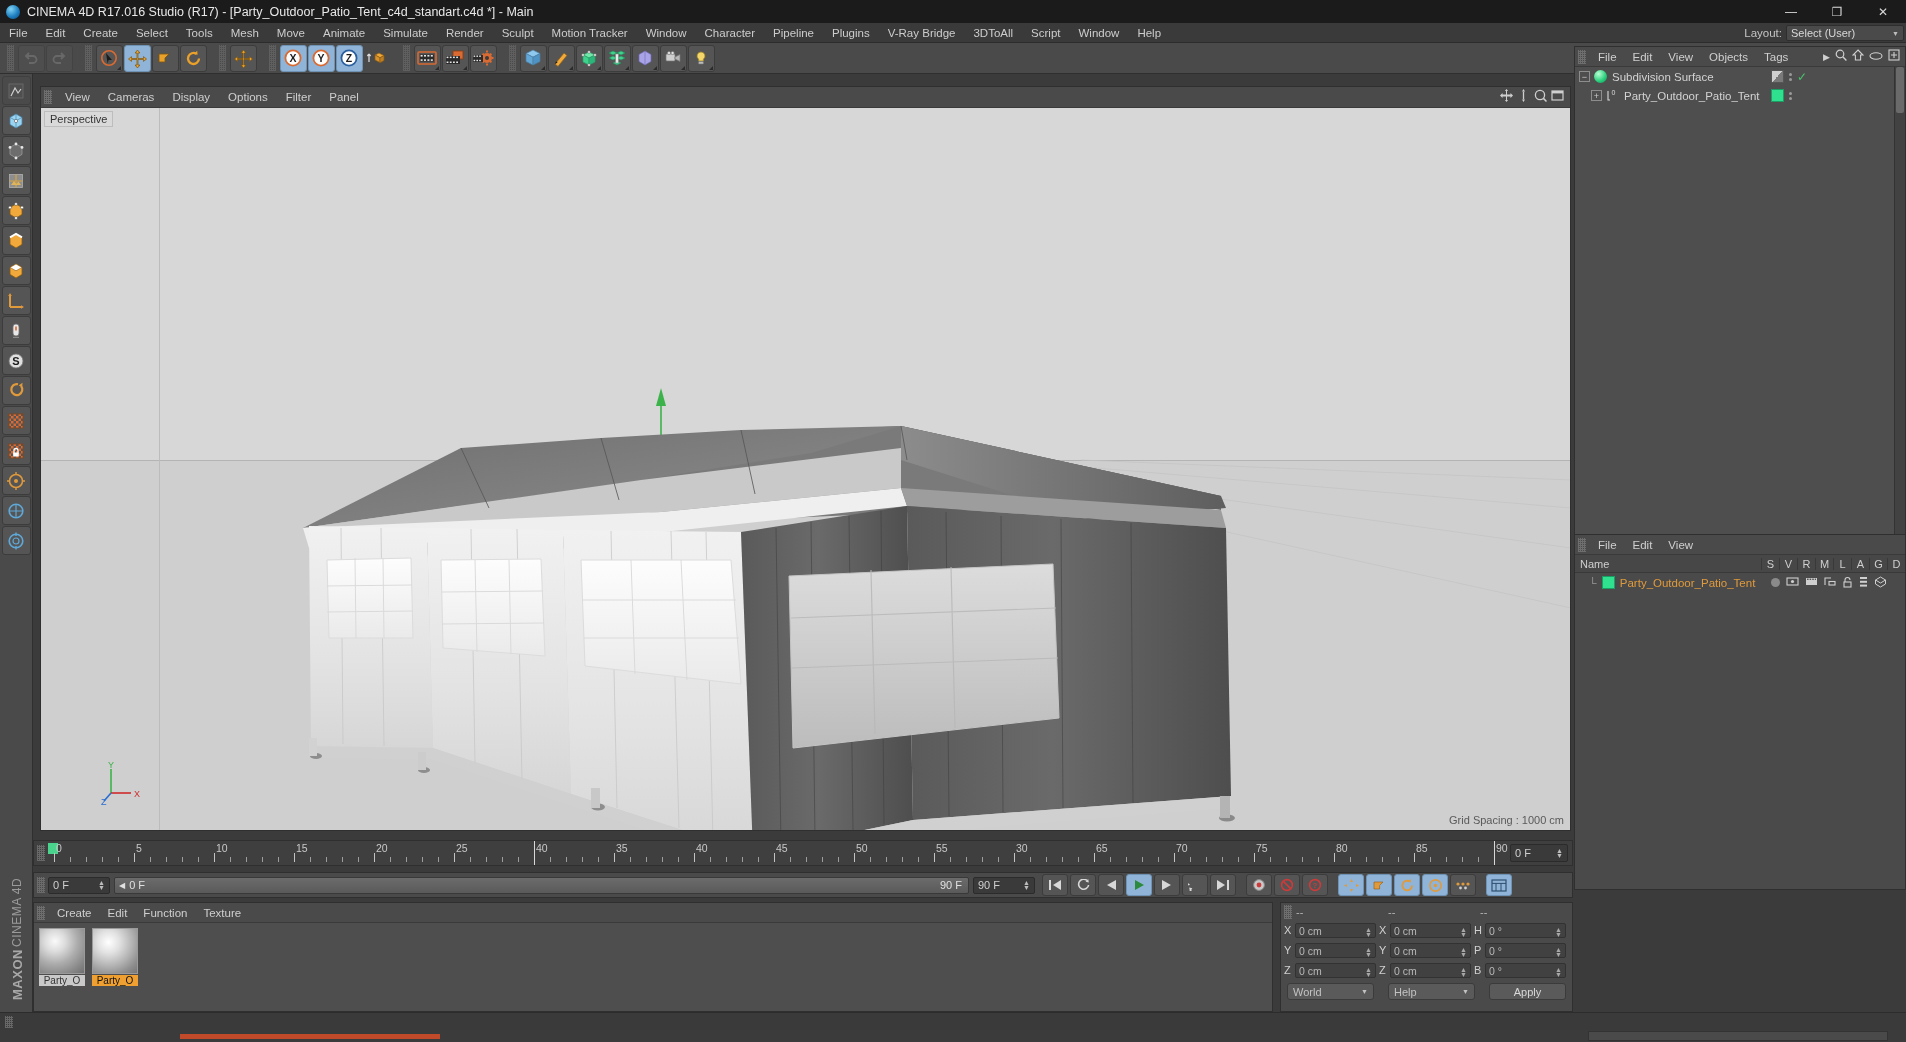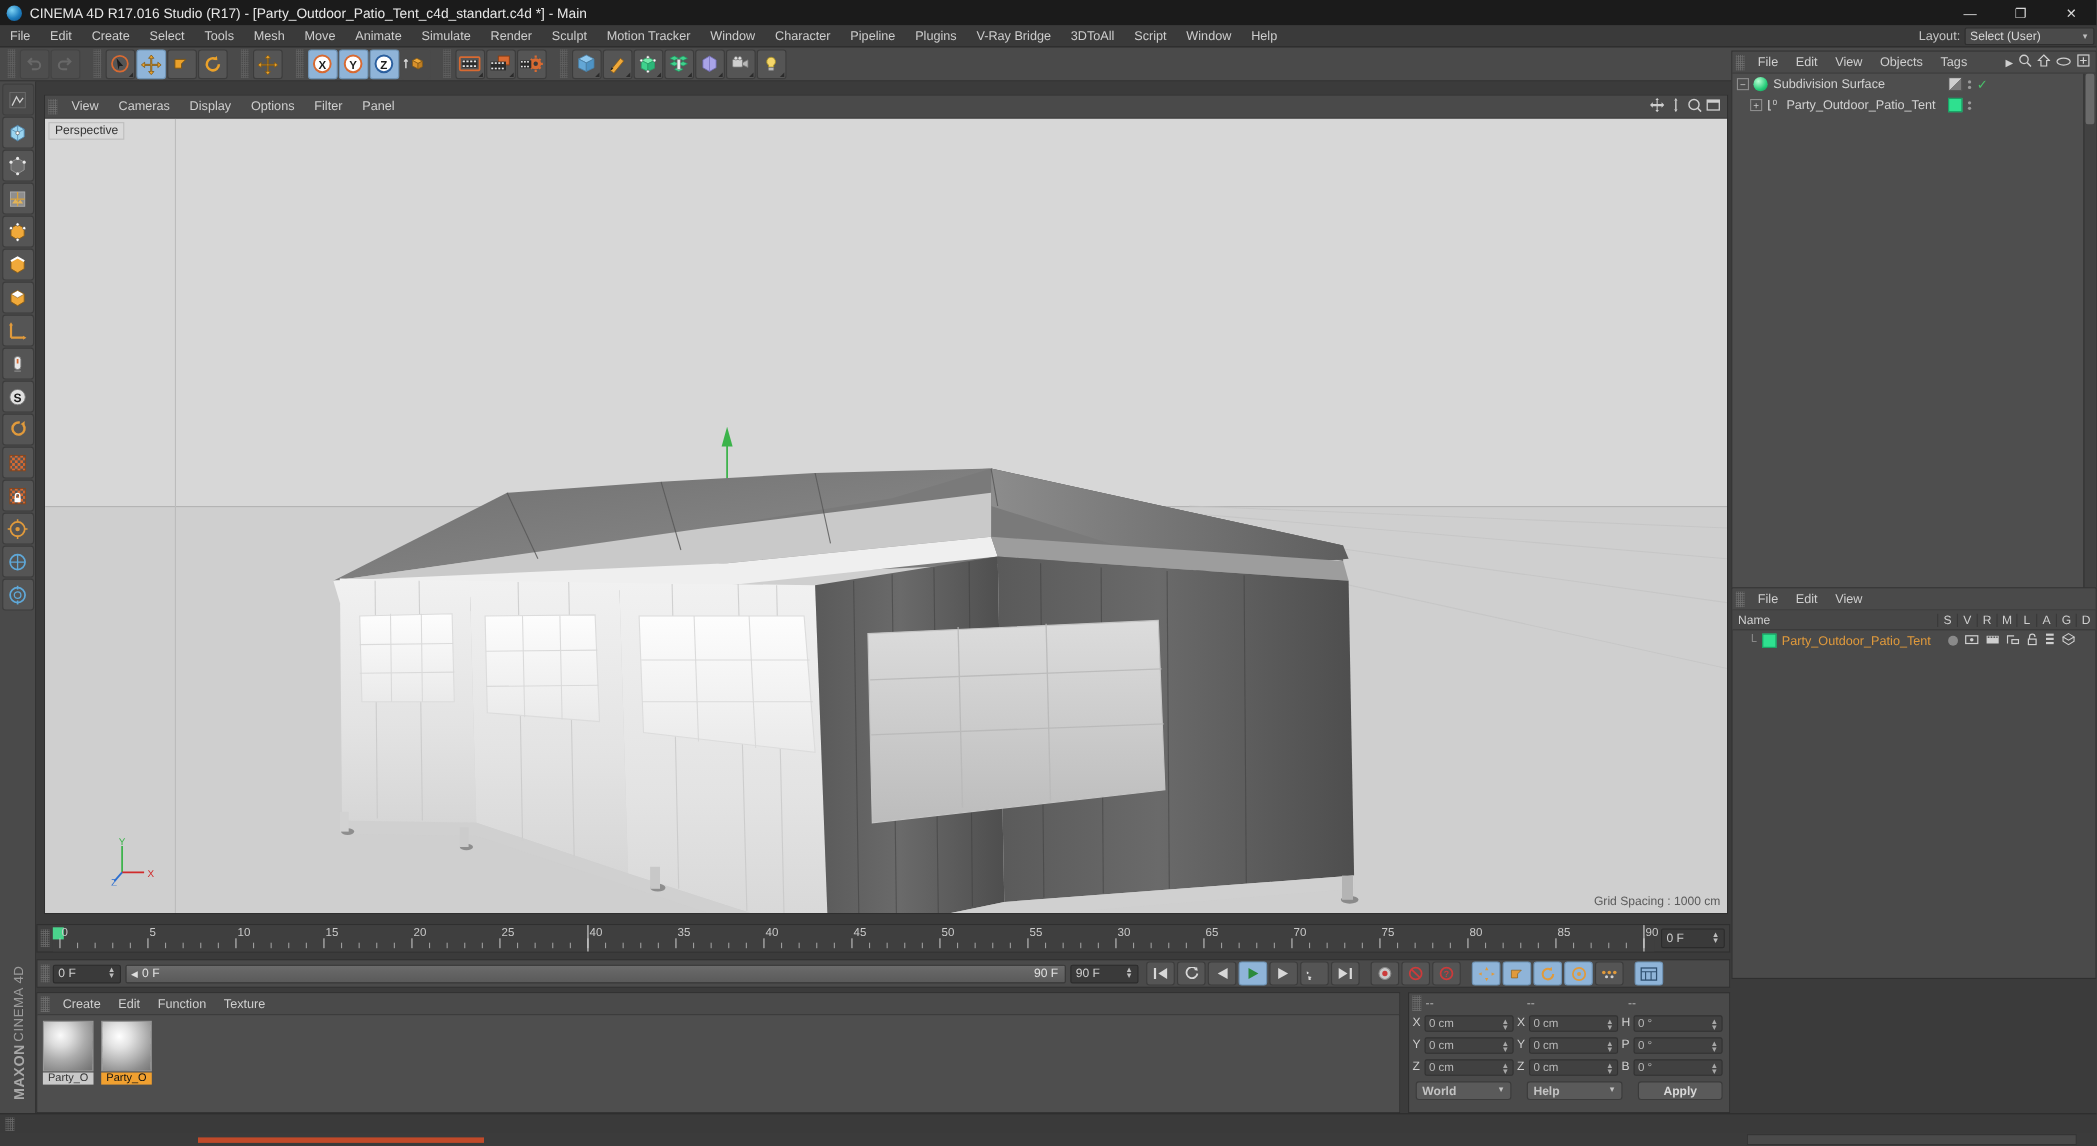--- a/index.html
+++ b/index.html
@@ -248,21 +248,21 @@
   .coord-head{ height:17px;display:flex;align-items:center;font-size:11px;color:#b5b5b5;}
   .coord-head span{ flex:1; text-align:left; }
   .coord-grid{ padding:0 3px; }
   .crow{ display:flex; align-items:center; height:20px; gap:0; }
   .clabel{ width:11px; font-size:11px; color:#d0d0d0; text-align:left;}
   .cfield{
     flex:1; height:15px; background:#414141; border:1px solid #323232; border-radius:2px;
     display:flex;align-items:flex-end;padding:0 3px;font-size:10.5px;color:#b9b9b9;margin-right:3px;
   }
   .cfield .sp{ margin-left:auto;font-size:7px;color:#a8a8a8;line-height:5px;display:flex;flex-direction:column;}
-  .crow2{ display:flex;gap:14px;padding:3px 3px 0 3px;font-weight:bold;}
+  .crow2{ display:flex;gap:14px;padding:3px 3px 0 3px;}
   .csel{
     flex:1;height:17px;background:#5a5a5a;border:1px solid #3b3b3b;border-radius:3px;
     display:flex;align-items:center;padding:0 5px;font-size:11px;color:#c2c2c2;
   }
   .csel .arw{ margin-left:auto;font-size:7px;}
   .capply{
     flex:1;height:17px;background:#5a5a5a;border:1px solid #3b3b3b;border-radius:3px;
     display:flex;align-items:center;justify-content:center;font-size:11px;color:#d8d8d8;
   }
   

